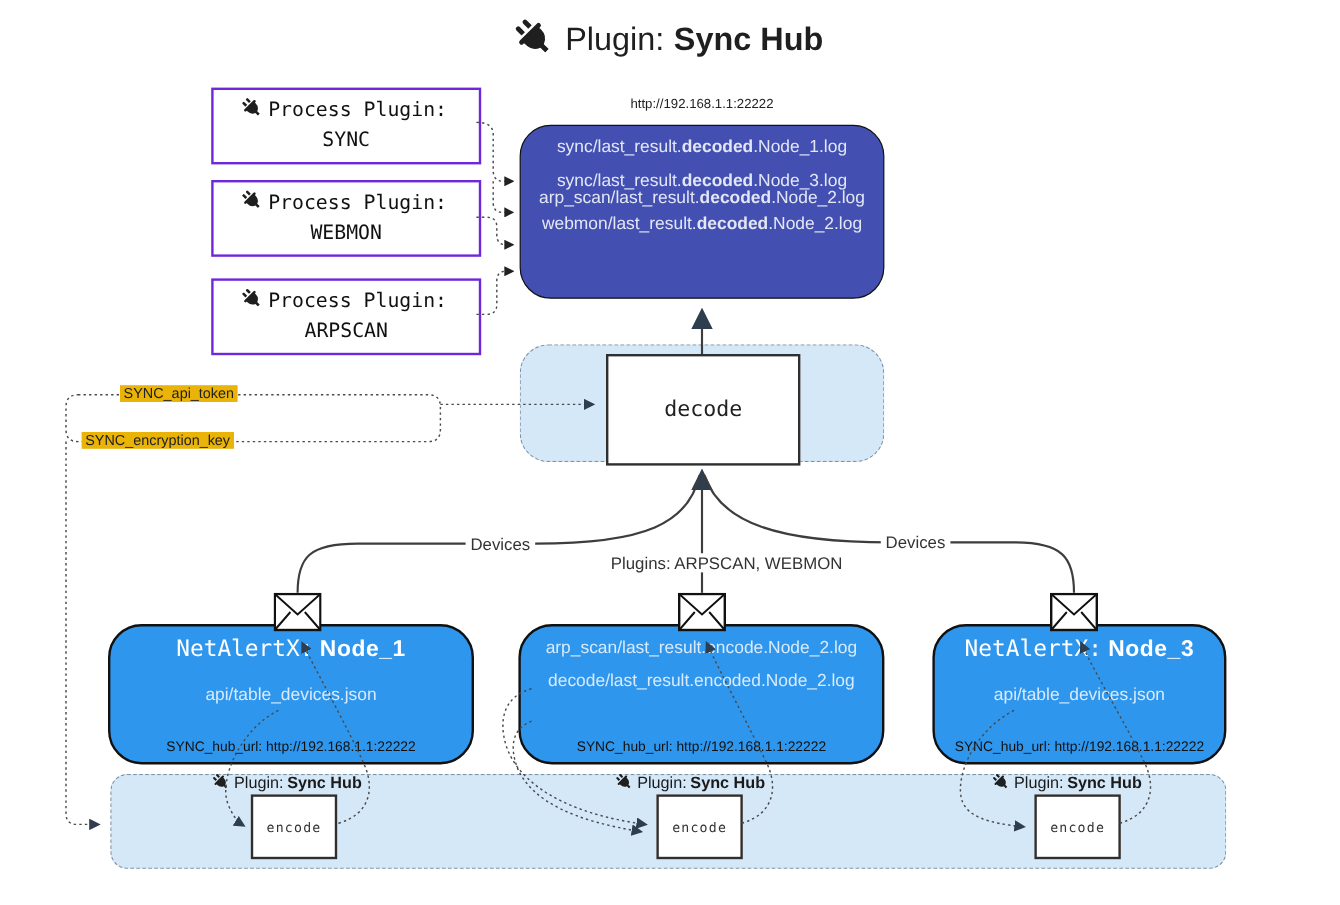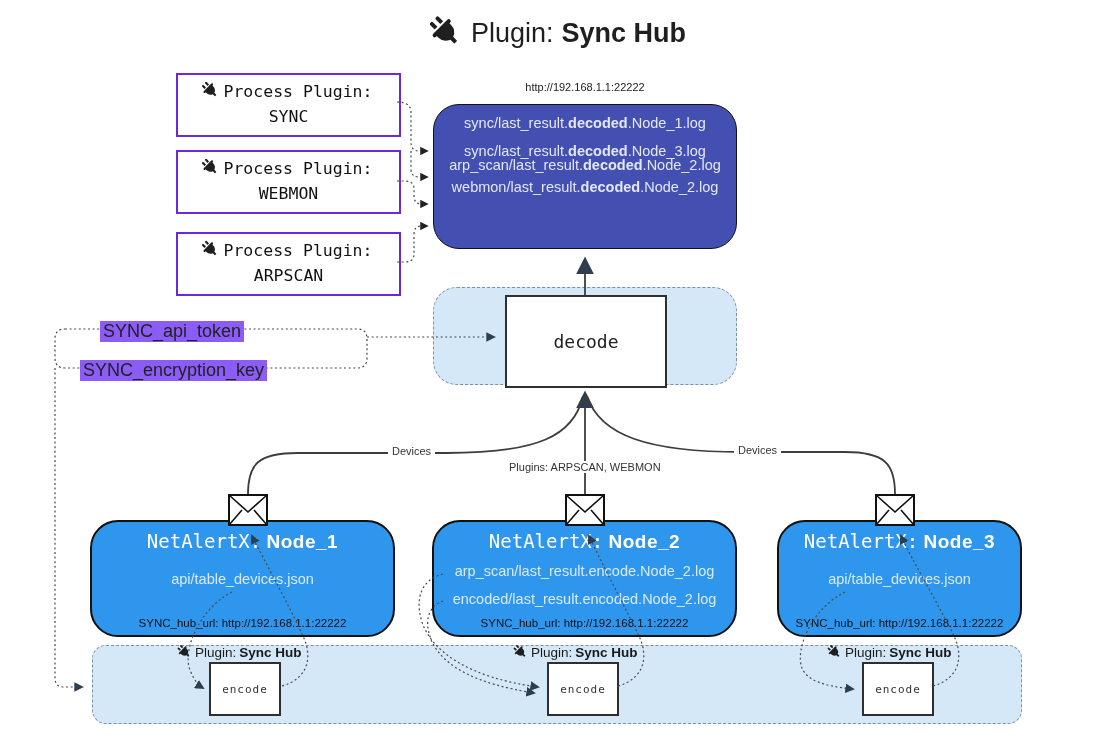--- a/index.html
+++ b/index.html
@@ -24,23 +24,23 @@
   #hub .htitle b{font-family:"Liberation Sans",sans-serif;letter-spacing:.5px;}
   .hubline{font-size:14.5px;color:#E3E7F5;line-height:1;white-space:nowrap;}
   #hub-url{left:433px;top:81px;width:304px;text-align:center;font-size:11px;color:#222;z-index:2;}
   
   .band{background:#D5E8F8;border:1.7px dashed #7C92A6;box-sizing:border-box;z-index:1;}
   #decodeband{left:433px;top:287px;width:304px;height:98px;border-radius:24px;}
   #decodebox{left:505px;top:295px;width:162px;height:93px;background:#fff;border:2px solid #2f2f2f;
              box-sizing:border-box;display:flex;align-items:center;justify-content:center;
              font-family:"DejaVu Sans Mono",monospace;font-size:18px;color:#222;z-index:3;}
   
-  .tok{background:#8b5cf6;padding:0 3px;font-size:18px;color:#222;z-index:6;white-space:nowrap;}
-  
-  .elbl{background:#fff;padding:0 4px;font-size:11px;color:#333;z-index:6;white-space:nowrap;}
+  .tok{background:#eab308;padding:0 3px;font-size:12px;color:#222;z-index:6;white-space:nowrap;}
+  
+  .elbl{background:#fff;padding:0 4px;font-size:14px;color:#333;z-index:6;white-space:nowrap;}
   
   .node{top:520px;height:117px;background:#2F96EE;border:2px solid #111;border-radius:28px;
         box-sizing:border-box;z-index:2;display:flex;flex-direction:column;align-items:center;}
   .node .ntitle{margin-top:8px;font-size:19px;color:#fff;white-space:nowrap;}
   .node .ntitle b{font-family:"Liberation Sans",sans-serif;letter-spacing:.5px;}
   .nfile{font-size:14.5px;color:#D8EAFB;white-space:nowrap;line-height:1;}
   .nurl{position:absolute;bottom:6px;left:0;right:0;text-align:center;font-size:11.5px;color:#111;}
   
   #encband{left:92px;top:645px;width:930px;height:79px;border-radius:14px;}
   .encbox{top:662px;width:72px;height:54px;background:#fff;border:2px solid #2f2f2f;box-sizing:border-box;
@@ -150,39 +150,36 @@
       <span>webmon/last_result.</span><b>decoded</b><span>.Node_2.log</span>
     </div>
   </div>
 
   <div id="decodeband" class="abs band"></div>
   <div id="decodebox" class="abs">
     <span>decode</span>
   </div>
 
   <div class="abs tok" style="left:100px;top:321px;">SYNC_api_token</div>
-  <div class="abs tok" style="left:80px;top:360px;">SYNC_encryption_key</div>
+  <div class="abs tok" style="left:68px;top:360px;">SYNC_encryption_key</div>
 
   <div class="abs elbl" style="left:388px;top:445px;">Devices</div>
   <div class="abs elbl" style="left:505px;top:461px;text-align:center;">Plugins: ARPSCAN, WEBMON</div>
   <div class="abs elbl" style="left:734px;top:444px;">Devices</div>
 
   <div class="abs node" style="left:90px;width:305px;align-items:center;">
     <div class="ntitle">
       <span class="mono">NetAlertX:</span> <b>Node_1</b>
     </div>
     <div class="nfile" style="margin-top:19px;">api/table_devices.json</div>
     <div class="nurl">SYNC_hub_url: http://192.168.1.1:22222</div>
   </div>
   <div class="abs node" style="left:432px;width:305px;">
-    <div class="ntitle">
-      <span class="mono">NetAlertX:</span> <b>Node_2</b>
-    </div>
     <div class="nfile" style="margin-top:11px;">arp_scan/last_result.encode.Node_2.log</div>
-    <div class="nfile" style="margin-top:13px;">encoded/last_result.encoded.Node_2.log</div>
+    <div class="nfile" style="margin-top:13px;">decode/last_result.encoded.Node_2.log</div>
     <div class="nurl">SYNC_hub_url: http://192.168.1.1:22222</div>
   </div>
   <div class="abs node" style="left:777px;width:245px;">
     <div class="ntitle">
       <span class="mono">NetAlertX:</span> <b>Node_3</b>
     </div>
     <div class="nfile" style="margin-top:19px;">api/table_devices.json</div>
     <div class="nurl">SYNC_hub_url: http://192.168.1.1:22222</div>
   </div>
 

